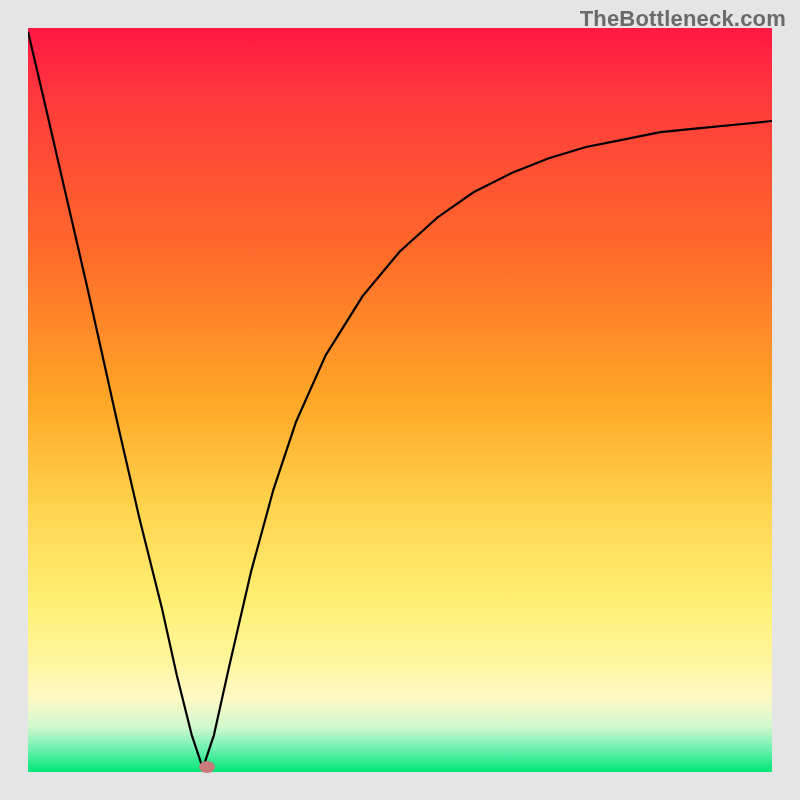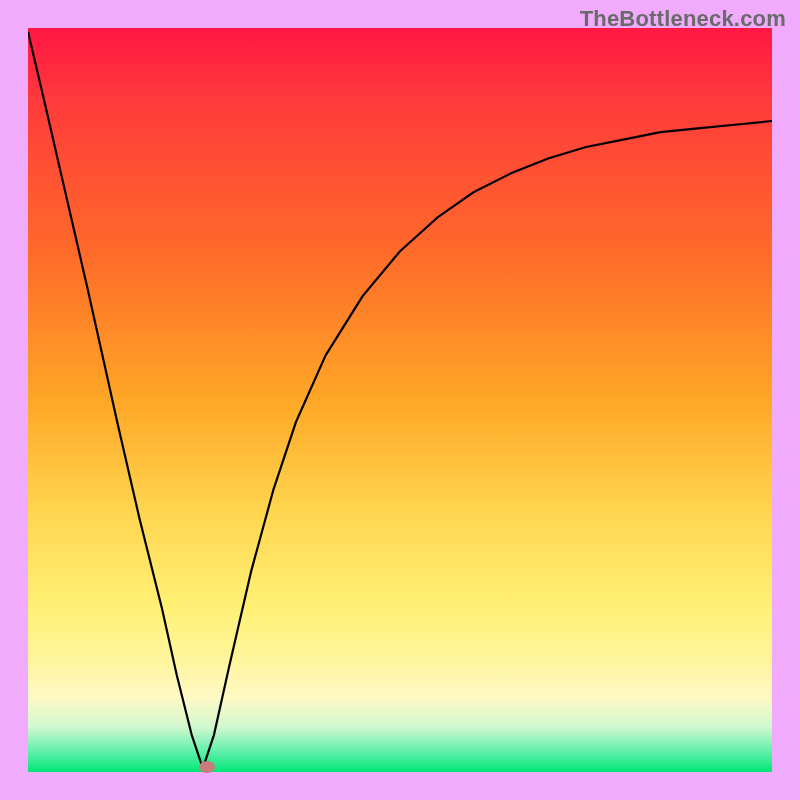--- a/index.html
+++ b/index.html
@@ -8,21 +8,21 @@
     width: 800px;
     height: 800px;
     background: #000;
     overflow: hidden;
     font-family: Arial, Helvetica, sans-serif;
   }
   .frame {
     position: relative;
     width: 800px;
     height: 800px;
-    background: #f0abfc;
+    background: #e5e5e5;
   }
   .attribution {
     position: absolute;
     top: 6px;
     right: 14px;
     font-size: 22px;
     font-weight: 600;
     color: #6a6a6a;
     letter-spacing: 0.2px;
   }

